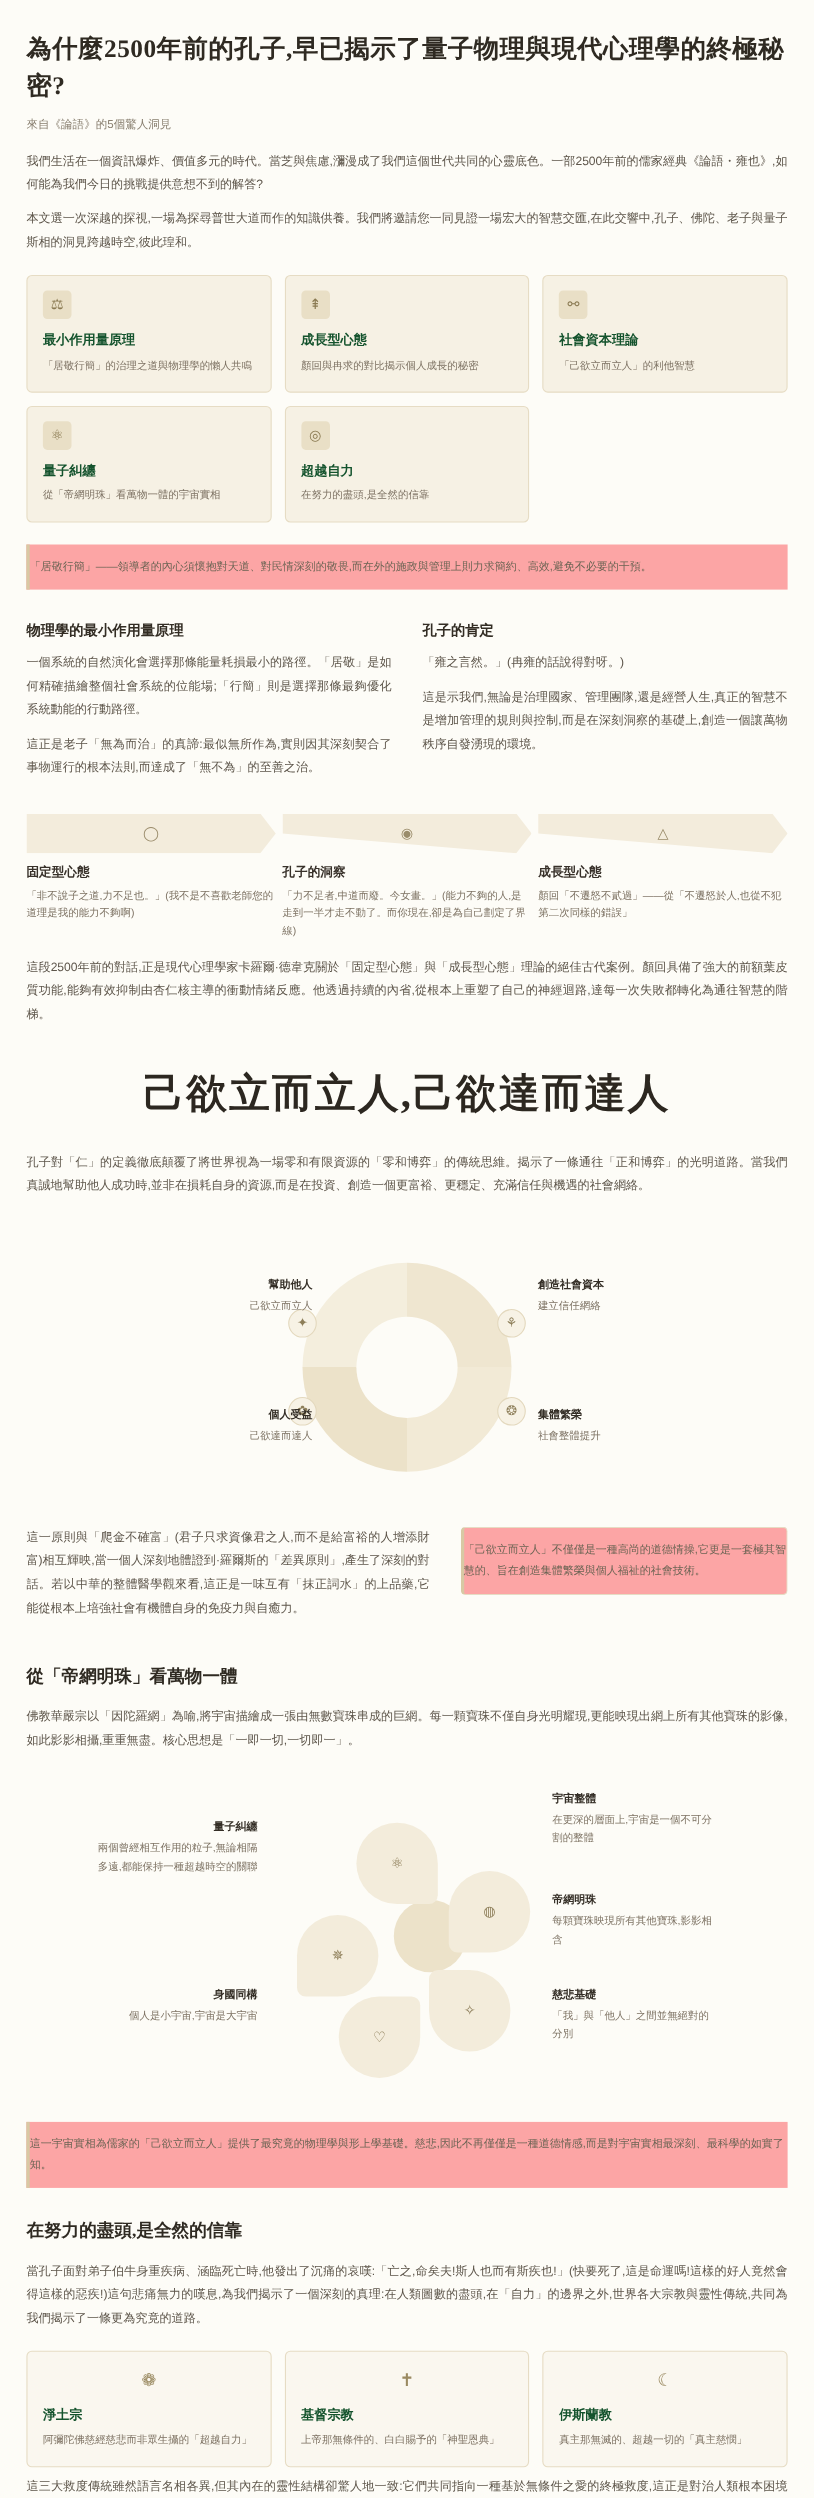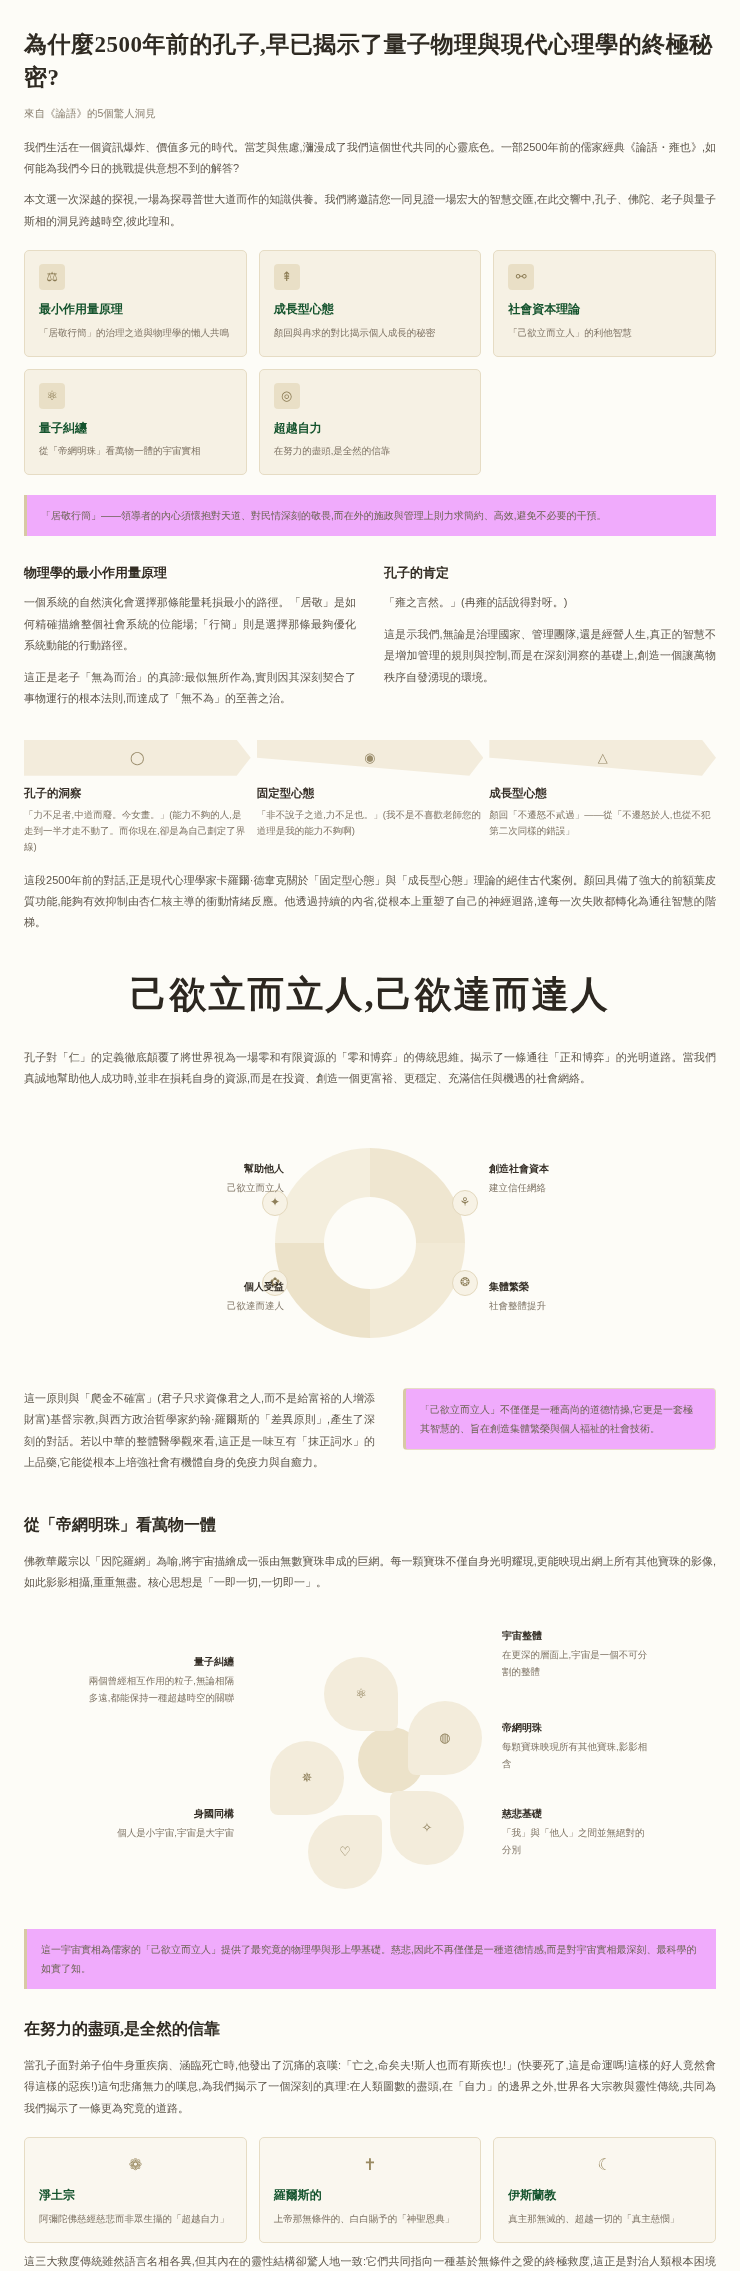--- a/index.html
+++ b/index.html
@@ -49,22 +49,22 @@
     background: #e9dfc6; color: #8a7a52;
     display: flex; align-items: center; justify-content: center;
     font-size: 13px; margin-bottom: 9px;
   }
   .card .c-title { font-size: 12px; font-weight: bold; color: #14532d; margin-bottom: 5px; }
   .card .c-desc { font-size: 9.5px; color: #7d7263; line-height: 1.7; }
 
   
   .quote {
     border-left: 3px solid #d8c9a4;
-    background: #f0abfc;
-    padding: 11px 14px;
+    background: #fca5a5;
+    padding: 11px 0;
     margin: 20px 0 26px 0;
     font-size: 10px;
     color: #6c6454;
     line-height: 1.9;
   }
   .quote.boxed {
     border: 1px solid #e6dcc4;
     border-left: 3px solid #d8c9a4;
     border-radius: 4px;
   }
@@ -214,26 +214,26 @@
       </div>
     <div class="chev">
         <span>◉</span>
       </div>
     <div class="chev">
         <span>△</span>
       </div>
   </div>
   <div class="chev-labels">
     <div>
+      <div class="t">固定型心態</div>
+      <div class="d">「非不說子之道,力不足也。」(我不是不喜歡老師您的道理是我的能力不夠啊)</div>
+    </div>
+    <div>
       <div class="t">孔子的洞察</div>
       <div class="d">「力不足者,中道而廢。今女畫。」(能力不夠的人,是走到一半才走不動了。而你現在,卻是為自己劃定了界線)</div>
-    </div>
-    <div>
-      <div class="t">固定型心態</div>
-      <div class="d">「非不說子之道,力不足也。」(我不是不喜歡老師您的道理是我的能力不夠啊)</div>
     </div>
     <div>
       <div class="t">成長型心態</div>
       <div class="d">顏回「不遷怒不貳過」——從「不遷怒於人,也從不犯第二次同樣的錯誤」</div>
     </div>
   </div>
 
   <p class="body" style="margin-top:14px">這段2500年前的對話,正是現代心理學家卡羅爾·德韋克關於「固定型心態」與「成長型心態」理論的絕佳古代案例。顏回具備了強大的前額葉皮質功能,能夠有效抑制由杏仁核主導的衝動情緒反應。他透過持續的內省,從根本上重塑了自己的神經迴路,達每一次失敗都轉化為通往智慧的階梯。</p>
 
   <div class="bigline">己欲立而立人,己欲達而達人</div>
@@ -258,21 +258,21 @@
       <div class="t">個人受益</div>
       <div class="d">己欲達而達人</div>
     </div>
     <div class="lbl right" style="top:170px;">
       <div class="t">集體繁榮</div>
       <div class="d">社會整體提升</div>
     </div>
   </div>
 
   <div class="two-col" style="align-items:flex-start; margin-top:10px;">
-    <p class="body" style="flex:1.25">這一原則與「爬金不確富」(君子只求資像君之人,而不是給富裕的人增添財富)基督宗教,與西方政治哲學家約翰·羅爾斯的「差異原則」,產生了深刻的對話。若以中華的整體醫學觀來看,這正是一味互有「抹正詞水」的上品藥,它能從根本上培強社會有機體自身的免疫力與自癒力。</p>
+    <p class="body" style="flex:1.25">這一原則與「爬金不確富」(君子只求資像君之人,而不是給富裕的人增添財富)相互輝映,當一個人深刻地體證到·羅爾斯的「差異原則」,產生了深刻的對話。若以中華的整體醫學觀來看,這正是一味互有「抹正詞水」的上品藥,它能從根本上培強社會有機體自身的免疫力與自癒力。</p>
     <div class="quote boxed" style="flex:1; margin:0;">
       <span>「己欲立而立人」不僅僅是一種高尚的道德情操,它更是一套極其智慧的、旨在創造集體繁榮與個人福祉的社會技術。</span>
     </div>
   </div>
 
   <h2 class="sec" style="margin-top:28px">從「帝網明珠」看萬物一體</h2>
   <p class="body">佛教華嚴宗以「因陀羅網」為喻,將宇宙描繪成一張由無數寶珠串成的巨網。每一顆寶珠不僅自身光明耀現,更能映現出網上所有其他寶珠的影像,如此影影相攝,重重無盡。核心思想是「一即一切,一切即一」。</p>
 
   <div class="flower-wrap">
     <div class="flower-center"></div>
@@ -310,21 +310,21 @@
   <p class="body">當孔子面對弟子伯牛身重疾病、涵臨死亡時,他發出了沉痛的哀嘆:「亡之,命矣夫!斯人也而有斯疾也!」(快要死了,這是命運嗎!這樣的好人竟然會得這樣的惡疾!)這句悲痛無力的嘆息,為我們揭示了一個深刻的真理:在人類圖數的盡頭,在「自力」的邊界之外,世界各大宗教與靈性傳統,共同為我們揭示了一條更為究竟的道路。</p>
 
   <div class="faith">
     <div class="card">
       <div class="ico">❁</div>
       <div class="c-title">淨土宗</div>
       <div class="c-desc">阿彌陀佛慈經慈悲而非眾生攝的「超越自力」</div>
     </div>
     <div class="card">
       <div class="ico">✝</div>
-      <div class="c-title">羅爾斯的</div>
+      <div class="c-title">基督宗教</div>
       <div class="c-desc">上帝那無條件的、白白賜予的「神聖恩典」</div>
     </div>
     <div class="card">
       <div class="ico">☾</div>
       <div class="c-title">伊斯蘭教</div>
       <div class="c-desc">真主那無滅的、超越一切的「真主慈憫」</div>
     </div>
   </div>
 
   <p class="body">這三大救度傳統雖然語言名相各異,但其內在的靈性結構卻驚人地一致:它們共同指向一種基於無條件之愛的終極救度,這正是對治人類根本困境——「我執」——的終極靈性技術。當一個人深刻地體證到,自身的終極價值已被一種無限的慈悲所維繫與獲得保障,他便能從那種必須自身存在價值的「證明」價值的存在焦慮中,徹底地解脫出來。</p>

